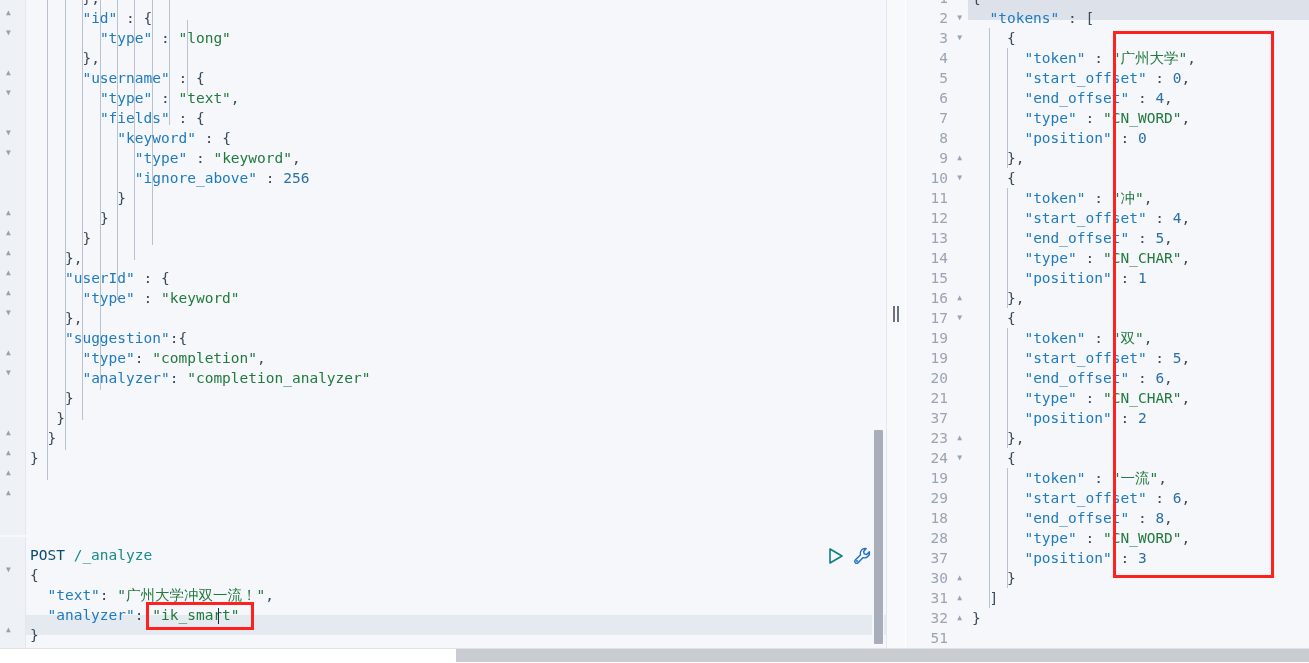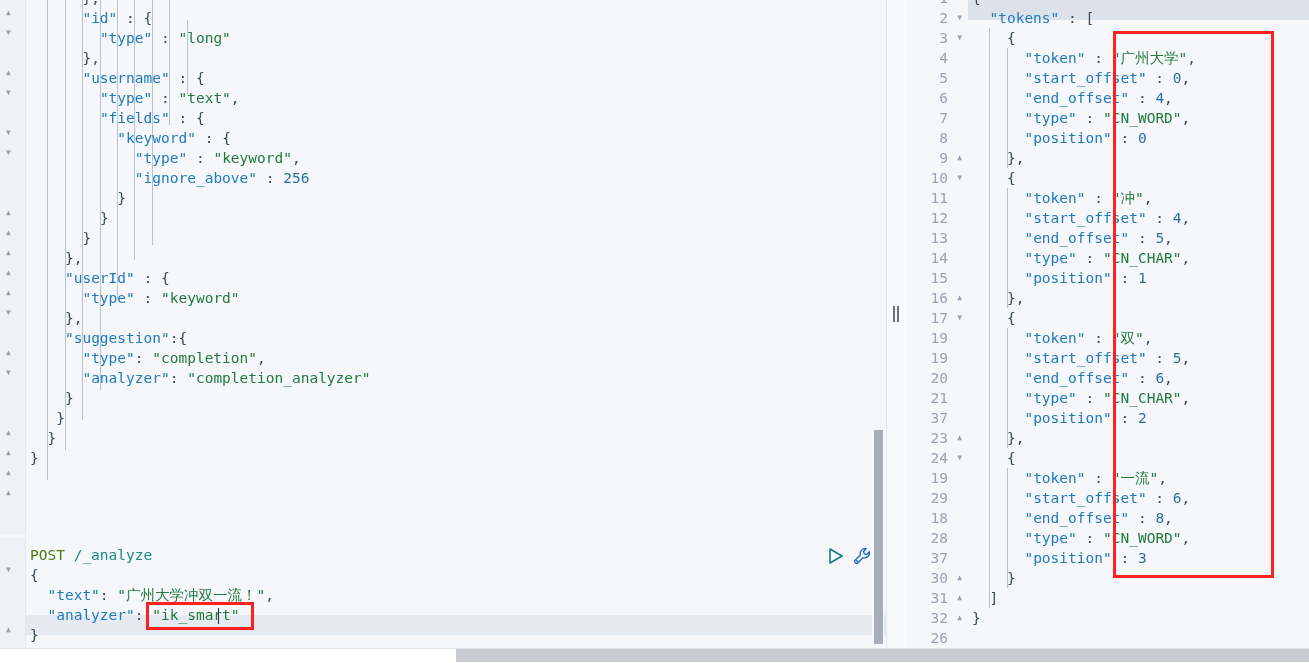--- a/index.html
+++ b/index.html
@@ -81,21 +81,21 @@
     position: absolute;
     width: 1px;
     background: #b9c2d0;
   }
 
   
   .k  { color: #1f7bbf; }            
   .s  { color: #237a3f; }            
   .n  { color: #2a6fa8; }            
   .p  { color: #3a4a5a; }            
-  .m  { color: #4d7c0f; }            
+  .m  { color: #0c4a6e; }            
   .u  { color: #1a8a8a; }            
 
   
   .v-scroll-track {
     position: absolute;
     right: 2px; top: 0; width: 12px; height: 648px;
     background: #f5f7fa;
   }
   .v-scroll-thumb {
     position: absolute;
@@ -355,21 +355,21 @@
         <div class="lineno" style="top: 488px;">29</div>
         <div class="lineno" style="top: 508px;">18</div>
         <div class="lineno" style="top: 528px;">28</div>
         <div class="lineno" style="top: 548px;">37</div>
         <div class="lineno" style="top: 568px;">30</div>
         <div class="ln-fold" style="top: 568px;">▲</div>
         <div class="lineno" style="top: 588px;">31</div>
         <div class="ln-fold" style="top: 588px;">▲</div>
         <div class="lineno" style="top: 608px;">32</div>
         <div class="ln-fold" style="top: 608px;">▲</div>
-        <div class="lineno" style="top: 628px;">26</div>
+        <div class="lineno" style="top: 628px;">51</div>
       </div>
     <div class="right-code" id="right-code">
       <div id="right-guides">
           <div class="rguide" style="left: 21px; top: 28px; height: 580px;"></div>
           <div class="rguide" style="left: 39px; top: 48px; height: 120px;"></div>
           <div class="rguide" style="left: 39px; top: 188px; height: 120px;"></div>
           <div class="rguide" style="left: 39px; top: 328px; height: 120px;"></div>
           <div class="rguide" style="left: 39px; top: 468px; height: 120px;"></div>
         </div>
       <div id="right-lines">

